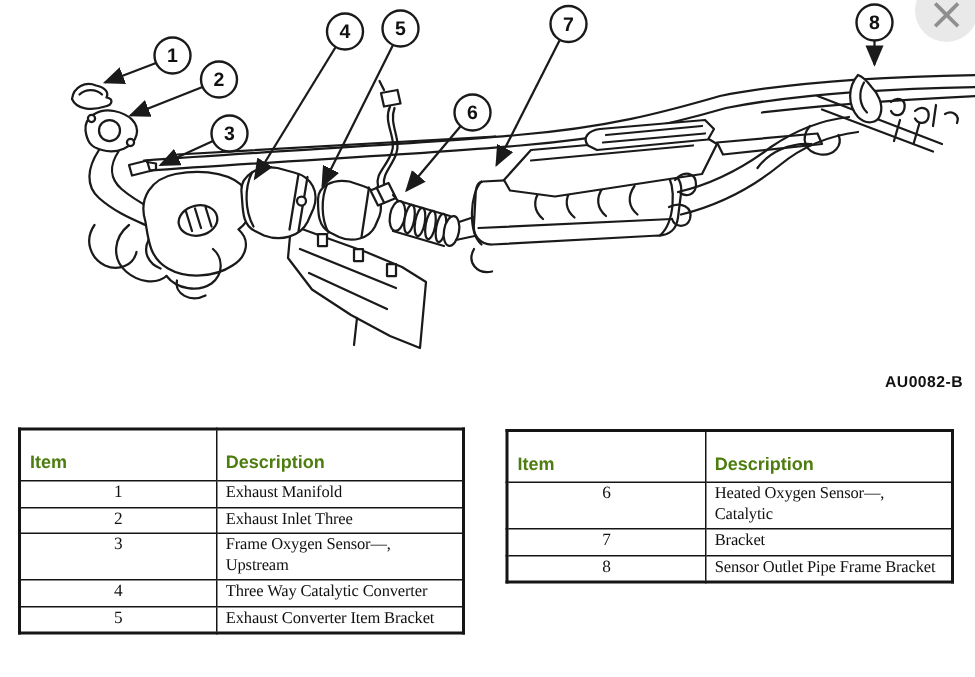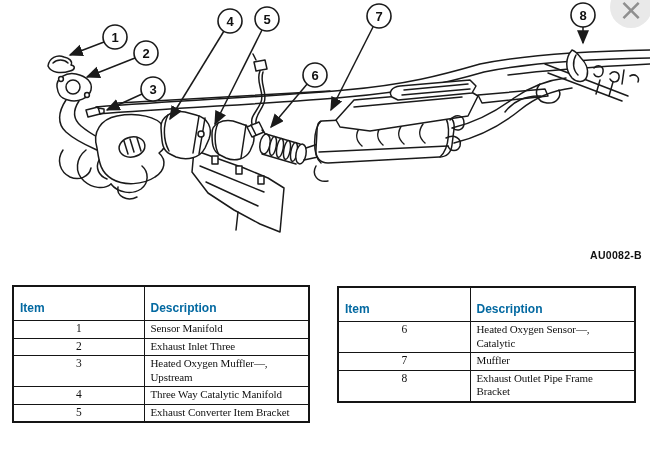--- a/index.html
+++ b/index.html
@@ -27,21 +27,21 @@
   }
   
   table.parts{
     position:absolute;border-collapse:collapse;table-layout:fixed;
     border:2px solid #151515;background:#fff;
   }
   table.parts th,table.parts td{
     border:1.5px solid #151515;overflow:hidden;
   }
   table.parts th{
-    font:bold 12px "Liberation Sans",sans-serif;color:#0369a1;
+    font:bold 12px "Liberation Sans",sans-serif;color:#4d7c0f;
     text-align:left;vertical-align:bottom;height:26px;
     padding:2px 6px 5px 6px;
   }
   table.parts td{
     font:11px "Liberation Serif",serif;color:#111;
     letter-spacing:-.1px;line-height:13.5px;
     padding:1px 6px 2px 6px;vertical-align:top;
   }
   table.parts td.item{
     text-align:center;font-size:11.5px;
@@ -235,33 +235,33 @@
       <col class="c-item">
       <col class="c-desc">
     </colgroup>
   <tbody>
       <tr>
     <th>Item</th>
     <th>Description</th>
   </tr>
   <tr>
     <td class="item">1</td>
-    <td>Sensor Manifold</td>
+    <td>Exhaust Manifold</td>
   </tr>
   <tr>
     <td class="item">2</td>
     <td>Exhaust Inlet Three</td>
   </tr>
   <tr>
     <td class="item">3</td>
-    <td>Heated Oxygen Muffler—, Upstream</td>
+    <td>Frame Oxygen Sensor—, Upstream</td>
   </tr>
   <tr>
     <td class="item">4</td>
-    <td>Three Way Catalytic Manifold</td>
+    <td>Three Way Catalytic Converter</td>
   </tr>
   <tr>
     <td class="item">5</td>
     <td>Exhaust Converter Item Bracket</td>
   </tr>
 </tbody>
   </table>
 
 <table class="parts" id="table-right">
   <colgroup>
@@ -272,20 +272,20 @@
       <tr>
     <th>Item</th>
     <th>Description</th>
   </tr>
   <tr>
     <td class="item">6</td>
     <td>Heated Oxygen Sensor—, Catalytic</td>
   </tr>
   <tr>
     <td class="item">7</td>
-    <td>Muffler</td>
+    <td>Bracket</td>
   </tr>
   <tr>
     <td class="item">8</td>
-    <td>Exhaust Outlet Pipe Frame Bracket</td>
+    <td>Sensor Outlet Pipe Frame Bracket</td>
   </tr>
 </tbody>
   </table>
 
 </body></html>

